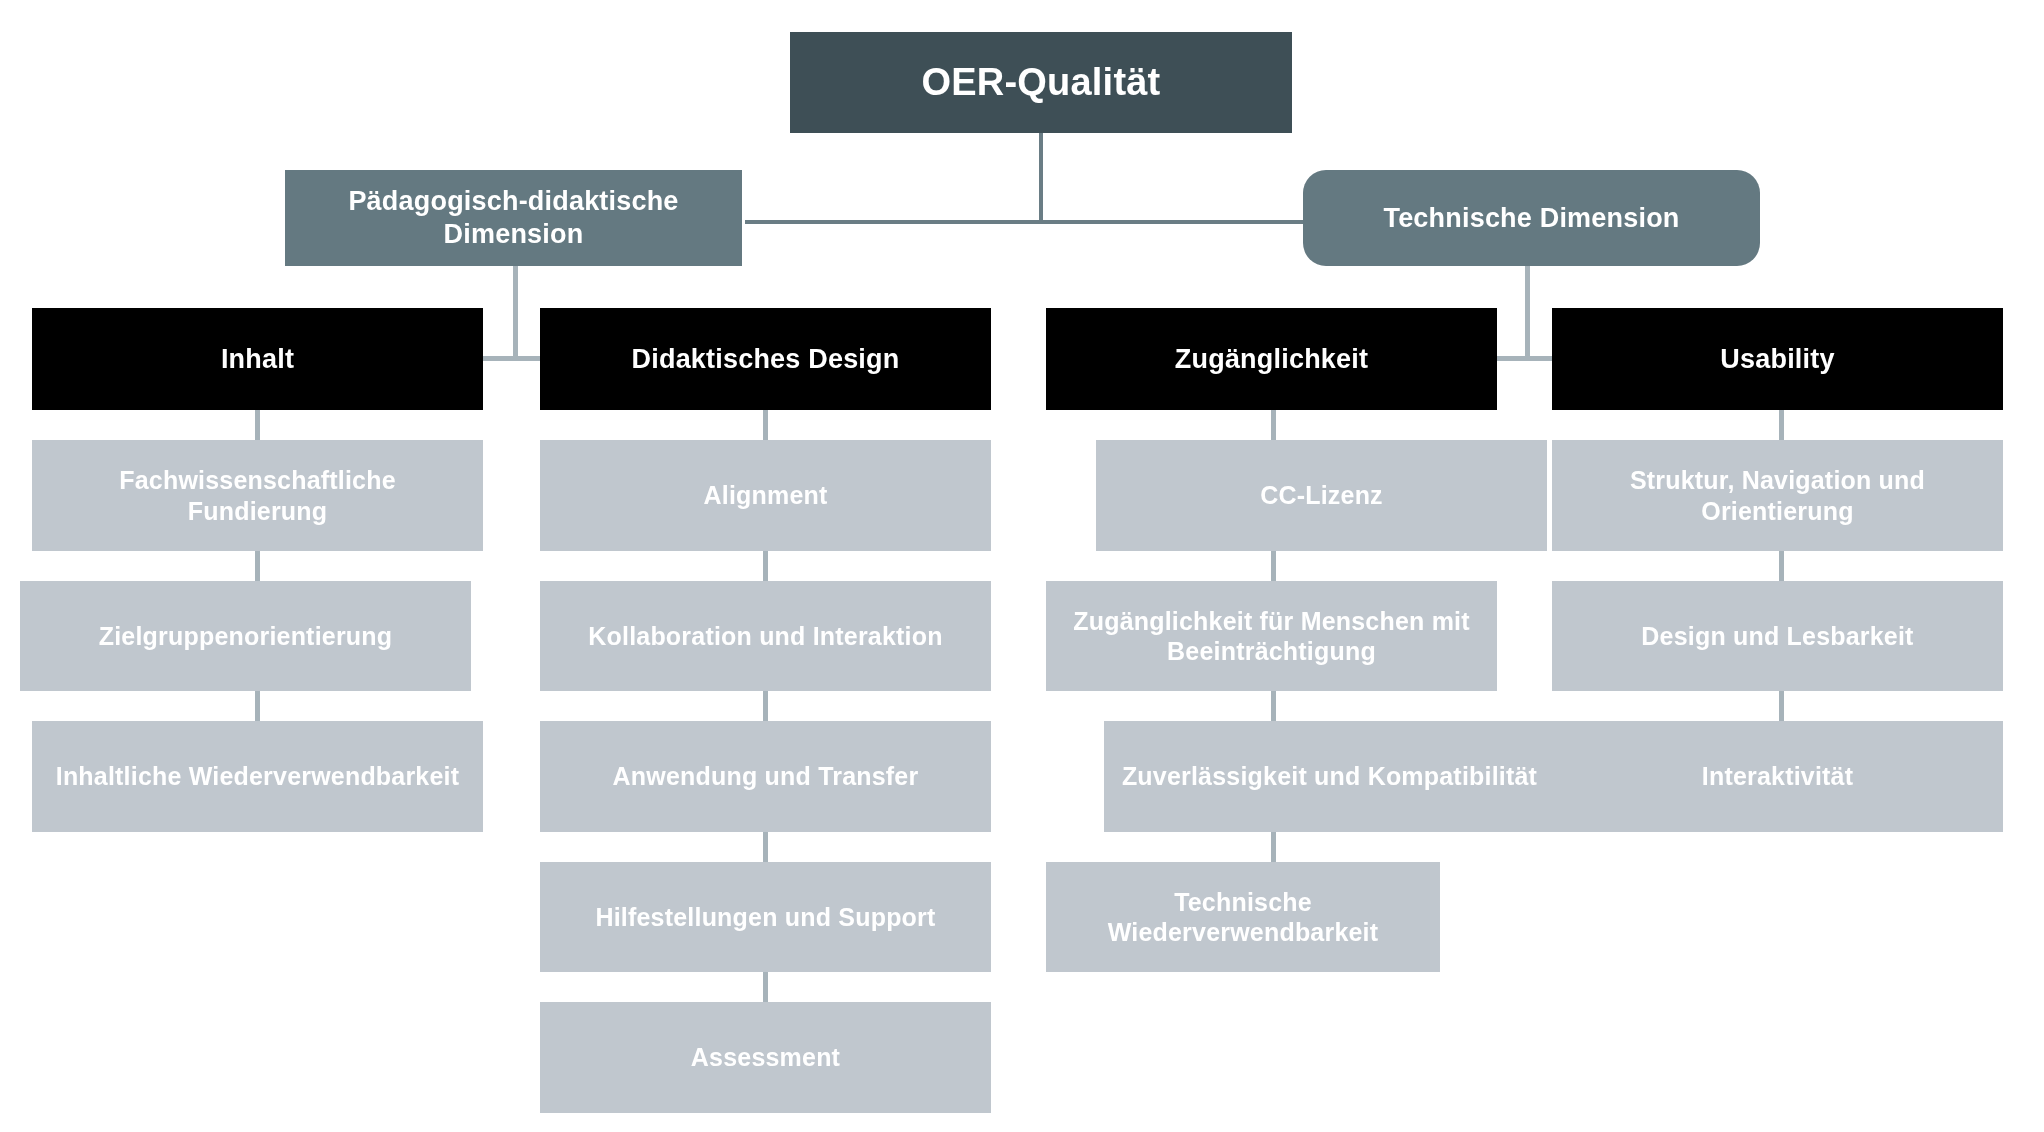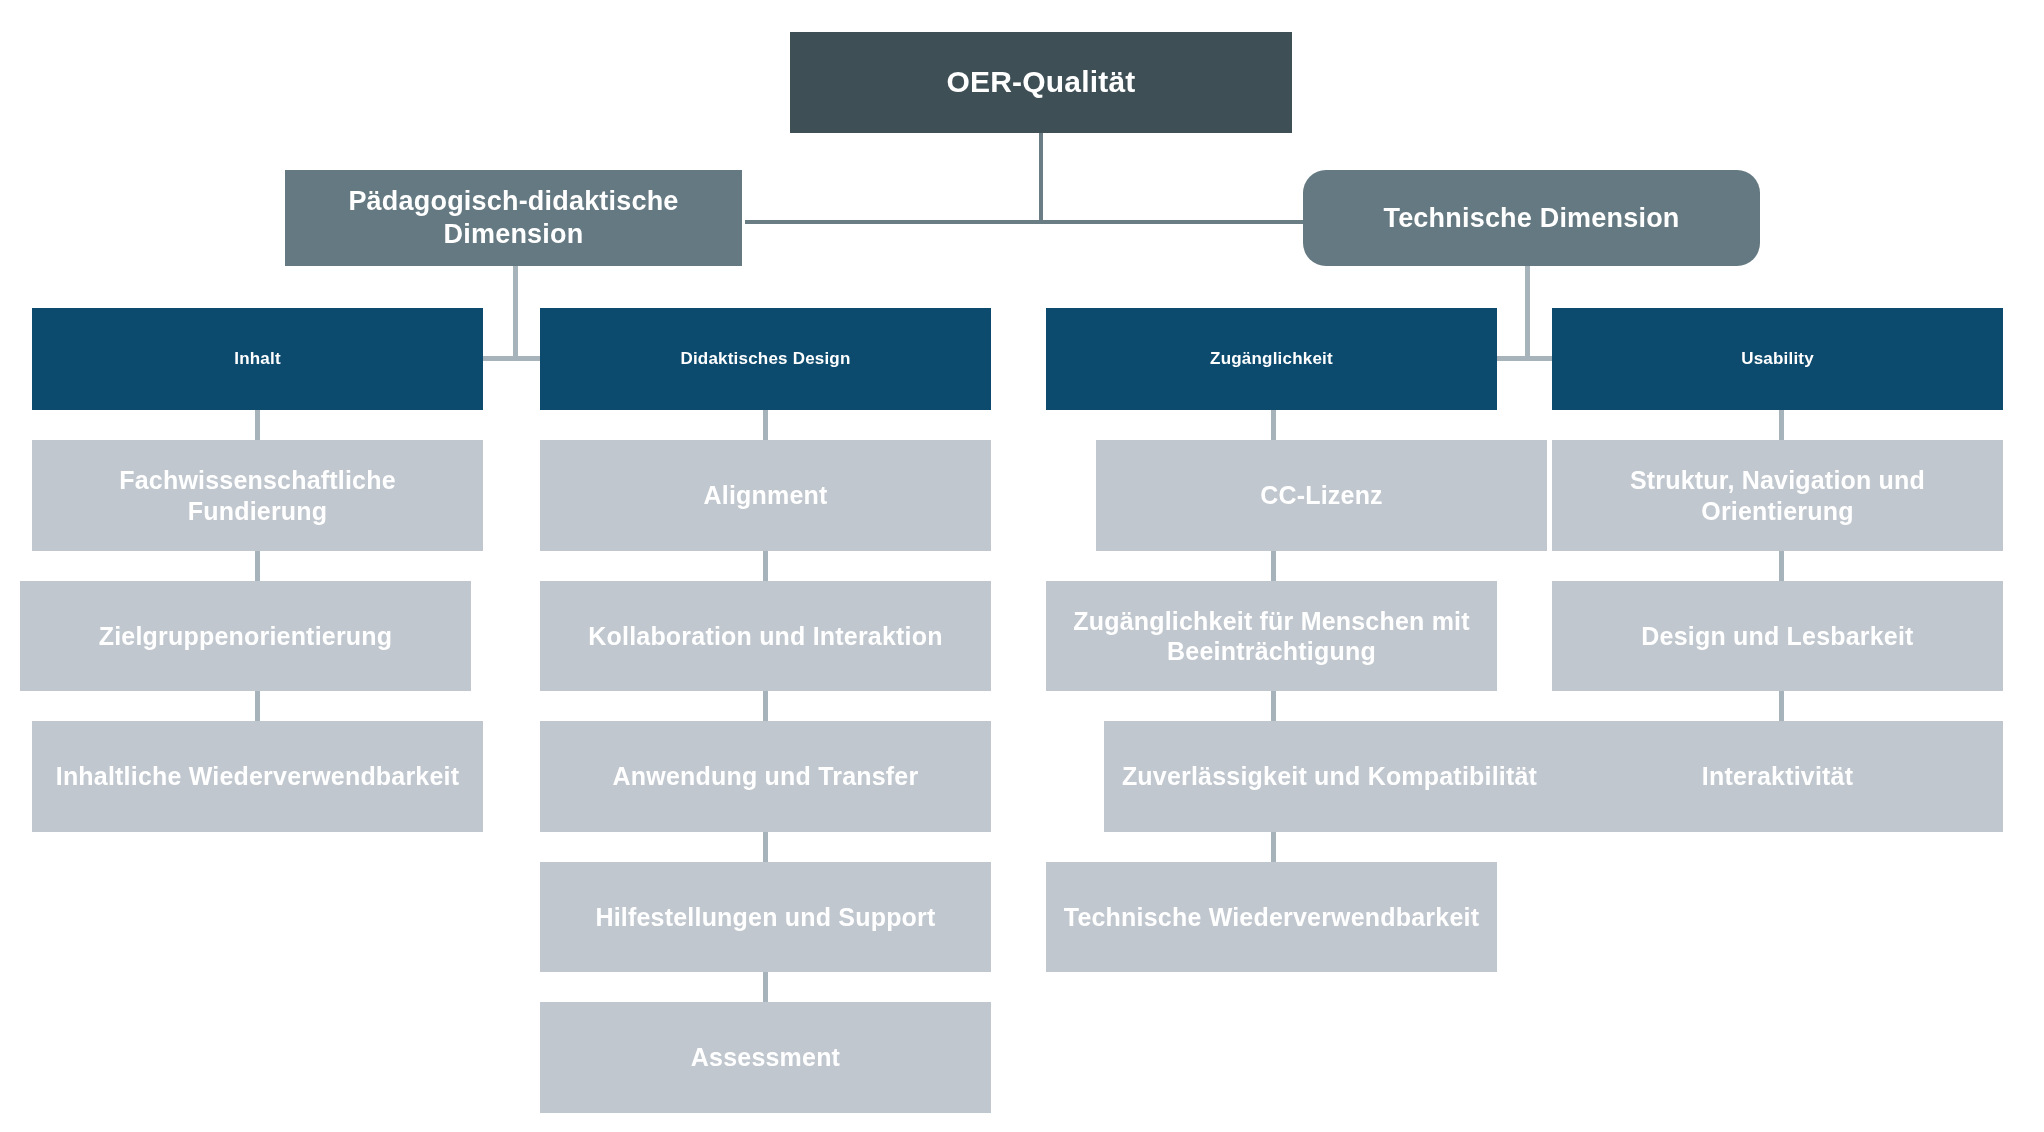--- a/index.html
+++ b/index.html
@@ -29,31 +29,31 @@
     line-height: 1.22;
     padding: 4px 14px;
     z-index: 2;
   }
   .box .label {
     display: block;
     width: 100%;
   }
   .lvl-root {
     background: #3e4f56;
-    font-size: 30px;
+    font-size: 38px;
     letter-spacing: .2px;
   }
   .lvl-dim {
     background: #647981;
     font-size: 27px;
     letter-spacing: .2px;
   }
   .lvl-cat {
-    background: #0c4a6e;
-    font-size: 17px;
+    background: #000000;
+    font-size: 27px;
     letter-spacing: .2px;
   }
   .lvl-leaf {
     background: #c0c7ce;
     font-size: 25px;
     letter-spacing: .2px;
   }
   .conn {
     position: absolute;
     background: #a7b3ba;
@@ -155,21 +155,21 @@
 
   <div class="box lvl-leaf" style="left:1096px; top:440px; width:451px; height:111px;">
     <span class="label">CC-Lizenz</span>
   </div>
   <div class="box lvl-leaf" style="left:1046px; top:581px; width:451px; height:110px;">
     <span class="label">Zugänglichkeit für Menschen mit Beeinträchtigung</span>
   </div>
   <div class="box lvl-leaf" style="left:1104px; top:721px; width:451px; height:111px;">
     <span class="label">Zuverlässigkeit und Kompatibilität</span>
   </div>
-  <div class="box lvl-leaf" style="left:1046px; top:862px; width:451px; height:110px;">
+  <div class="box lvl-leaf" style="left:1046px; top:862px; width:394px; height:110px;">
     <span class="label">Technische Wiederverwendbarkeit</span>
   </div>
 
   <div class="box lvl-leaf" style="left:1552px; top:440px; width:451px; height:111px;">
     <span class="label">Struktur, Navigation und Orientierung</span>
   </div>
   <div class="box lvl-leaf" style="left:1552px; top:581px; width:451px; height:110px;">
     <span class="label">Design und Lesbarkeit</span>
   </div>
   <div class="box lvl-leaf" style="left:1552px; top:721px; width:451px; height:111px;">

